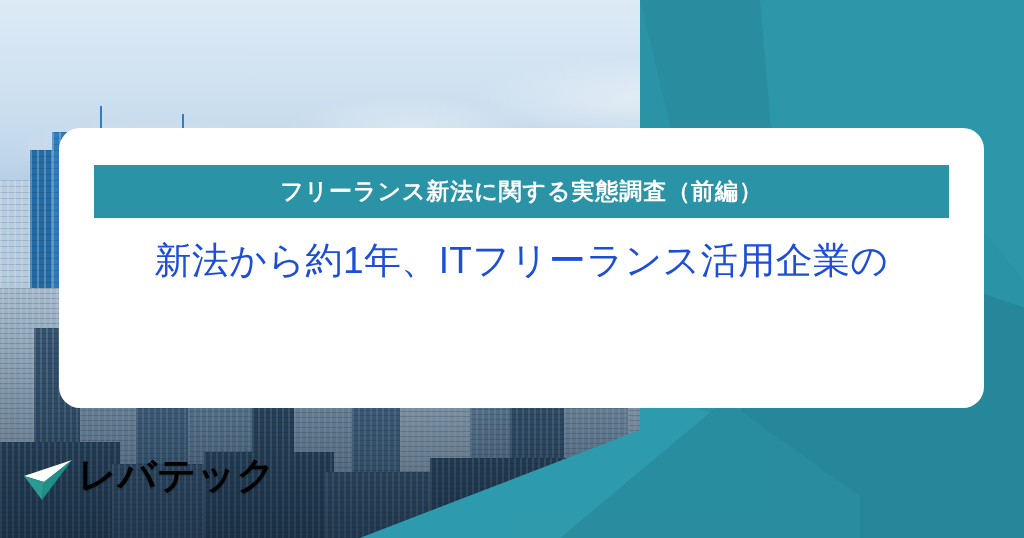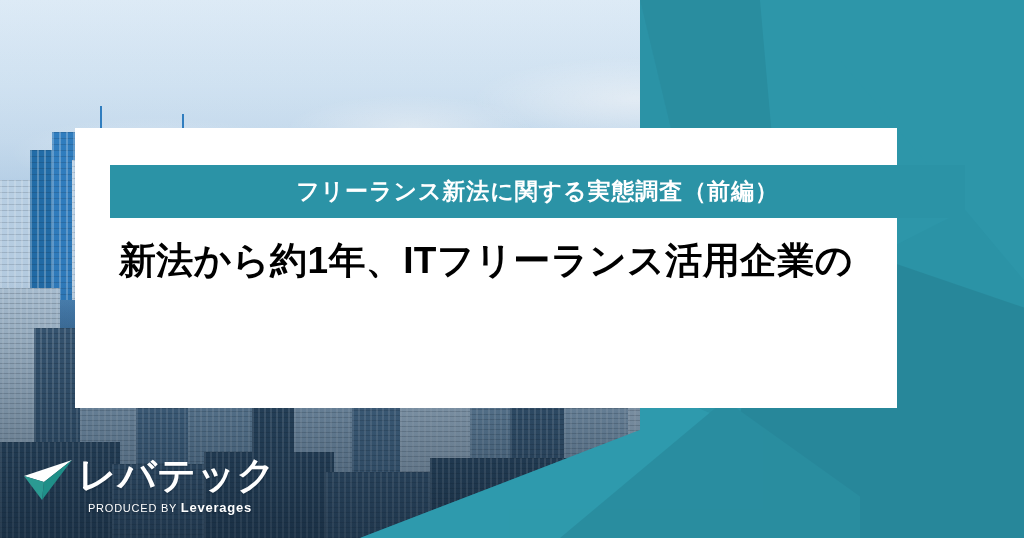--- a/index.html
+++ b/index.html
@@ -131,25 +131,26 @@
     display: block;
   }
   .f1 { background: #29899b; }
   .f2 { background: #2f9aad; }
   .f3 { background: #257f91; }
   .f4 { background: #32a0b2; }
 
   
   .card {
     position: absolute;
-    left: 75px;
+    left: 59px;
     top: 128px;
-    width: 822px;
+    width: 925px;
     height: 280px;
     background: #ffffff;
+    border-radius: 21px;
   }
 
   .eyebrow {
     position: absolute;
     left: 35px;
     top: 37px;
     width: 855px;
     height: 53px;
     background: #2b93a6;
     color: #ffffff;
@@ -160,23 +161,23 @@
     font-weight: bold;
     letter-spacing: .04em;
     white-space: nowrap;
   }
 
   .headline {
     position: absolute;
     left: 0;
     top: 105px;
     width: 100%;
-    color: #000000;
+    color: #1d4ed8;
     font-size: 37px;
-    font-weight: bold;
+    font-weight: normal;
     line-height: 1.5;
     text-align: center;
     letter-spacing: .01em;
   }
   .headline .ln { display: block; white-space: nowrap; }
 
   
   .logo {
     position: absolute;
     left: 22px;
@@ -188,21 +189,21 @@
     position: absolute;
     left: 0;
     top: 6px;
     width: 52px;
     height: 48px;
   }
   .logo-word {
     position: absolute;
     left: 56px;
     top: 0;
-    color: #ffffff;
+    color: #000000;
     font-size: 38px;
     font-weight: bold;
     letter-spacing: .02em;
     line-height: 50px;
     white-space: nowrap;
     text-shadow: 0 1px 2px rgba(12,28,44,.45);
   }
   .logo-sub {
     position: absolute;
     left: 66px;
@@ -296,16 +297,15 @@
 
   <div class="logo">
     <span class="logo-mark">
       <svg viewBox="0 0 52 48" width="52" height="48" aria-hidden="true">
         <polygon points="2,20 50,4 22,26" fill="#ffffff"></polygon>
         <polygon points="2,20 22,26 20,44" fill="#2b9a92"></polygon>
         <polygon points="22,26 50,4 20,44" fill="#1f8f88"></polygon>
       </svg>
     </span>
     <span class="logo-word">レバテック</span>
-    <span class="logo-sub"><span>PRODUCED BY</span> <b>Leverages</b></span>
   </div>
 
 </div>
 
 </body></html>

